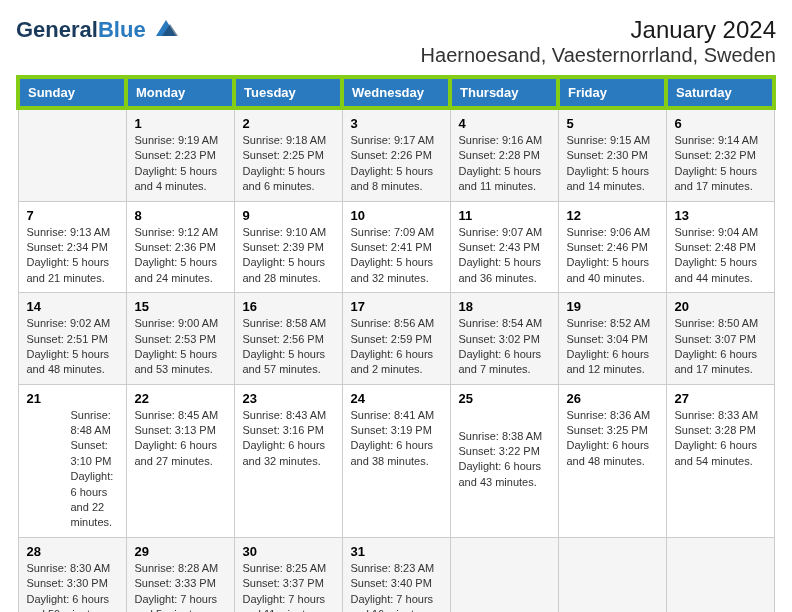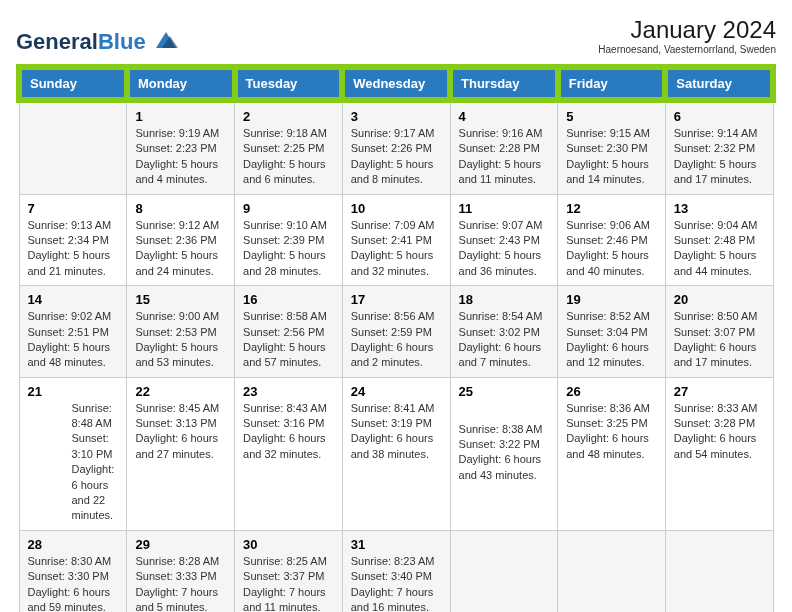--- a/index.html
+++ b/index.html
@@ -13,57 +13,56 @@
     .header-area {
       display: flex;
       justify-content: space-between;
       align-items: flex-start;
       margin-bottom: 8px;
     }
     .logo {
       display: flex;
       flex-direction: column;
       align-items: flex-start;
-      margin-top: 12px;
     }
     .logo-text {
       font-size: 22px;
       font-weight: bold;
       color: #1a3a5c;
       line-height: 1;
     }
     .logo-text span.blue {
       color: #2a7abf;
     }
     .title-area {
       text-align: right;
     }
     .month-title {
       font-size: 24px;
       color: #1a1a1a;
       font-weight: normal;
     }
     .location-title {
-      font-size: 10px;
+      font-size: 20px;
       color: #333;
       text-align: center;
     }
     table {
       width: 100%;
       border-collapse: collapse;
       font-size: 11px;
     }
     thead tr th {
       background-color: #2a7abf;
       color: #fff;
       padding: 6px 8px;
       text-align: left;
       font-size: 13px;
       font-weight: bold;
-      border: 6px solid #84cc16;
+      border: 4px solid #84cc16;
     }
     tbody tr td {
       border: 1px solid #ccc;
       padding: 6px 8px;
       vertical-align: top;
       width: 108px;
       min-height: 80px;
     }
     tbody tr:nth-child(odd) td {
       background-color: #f5f5f5;

